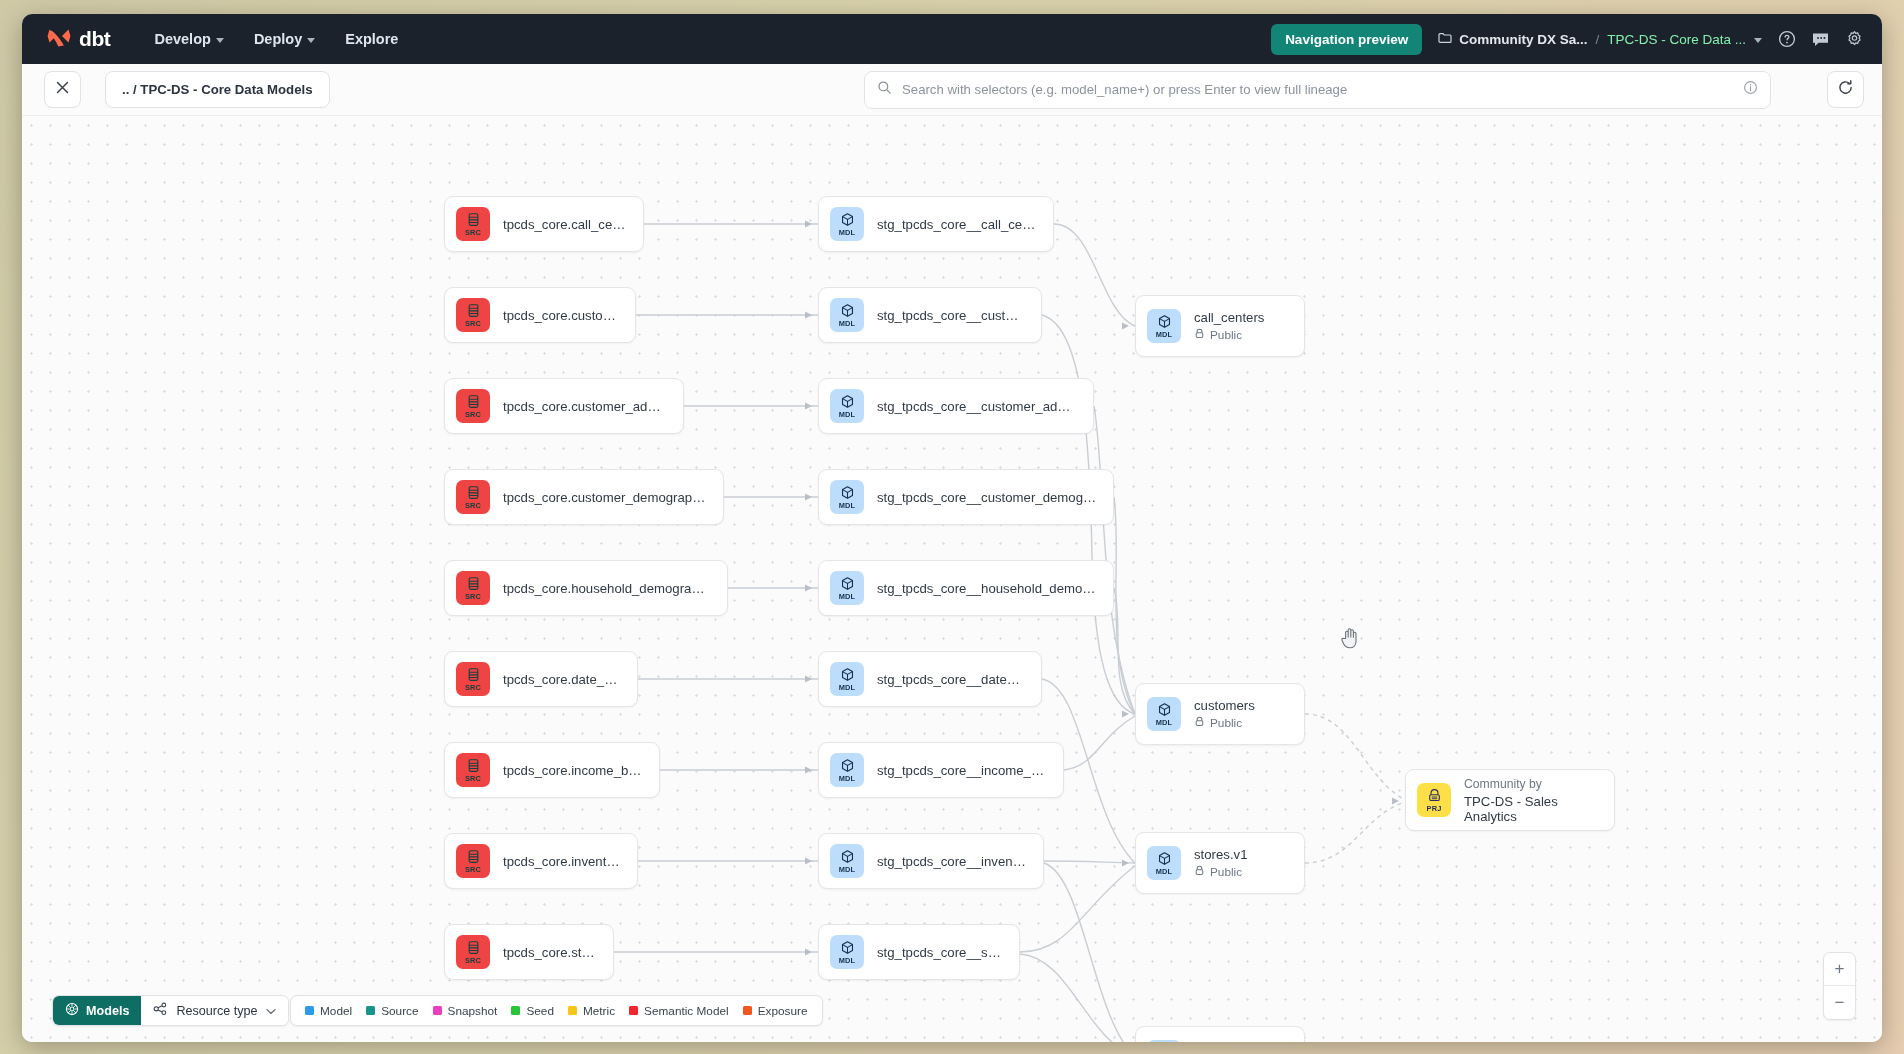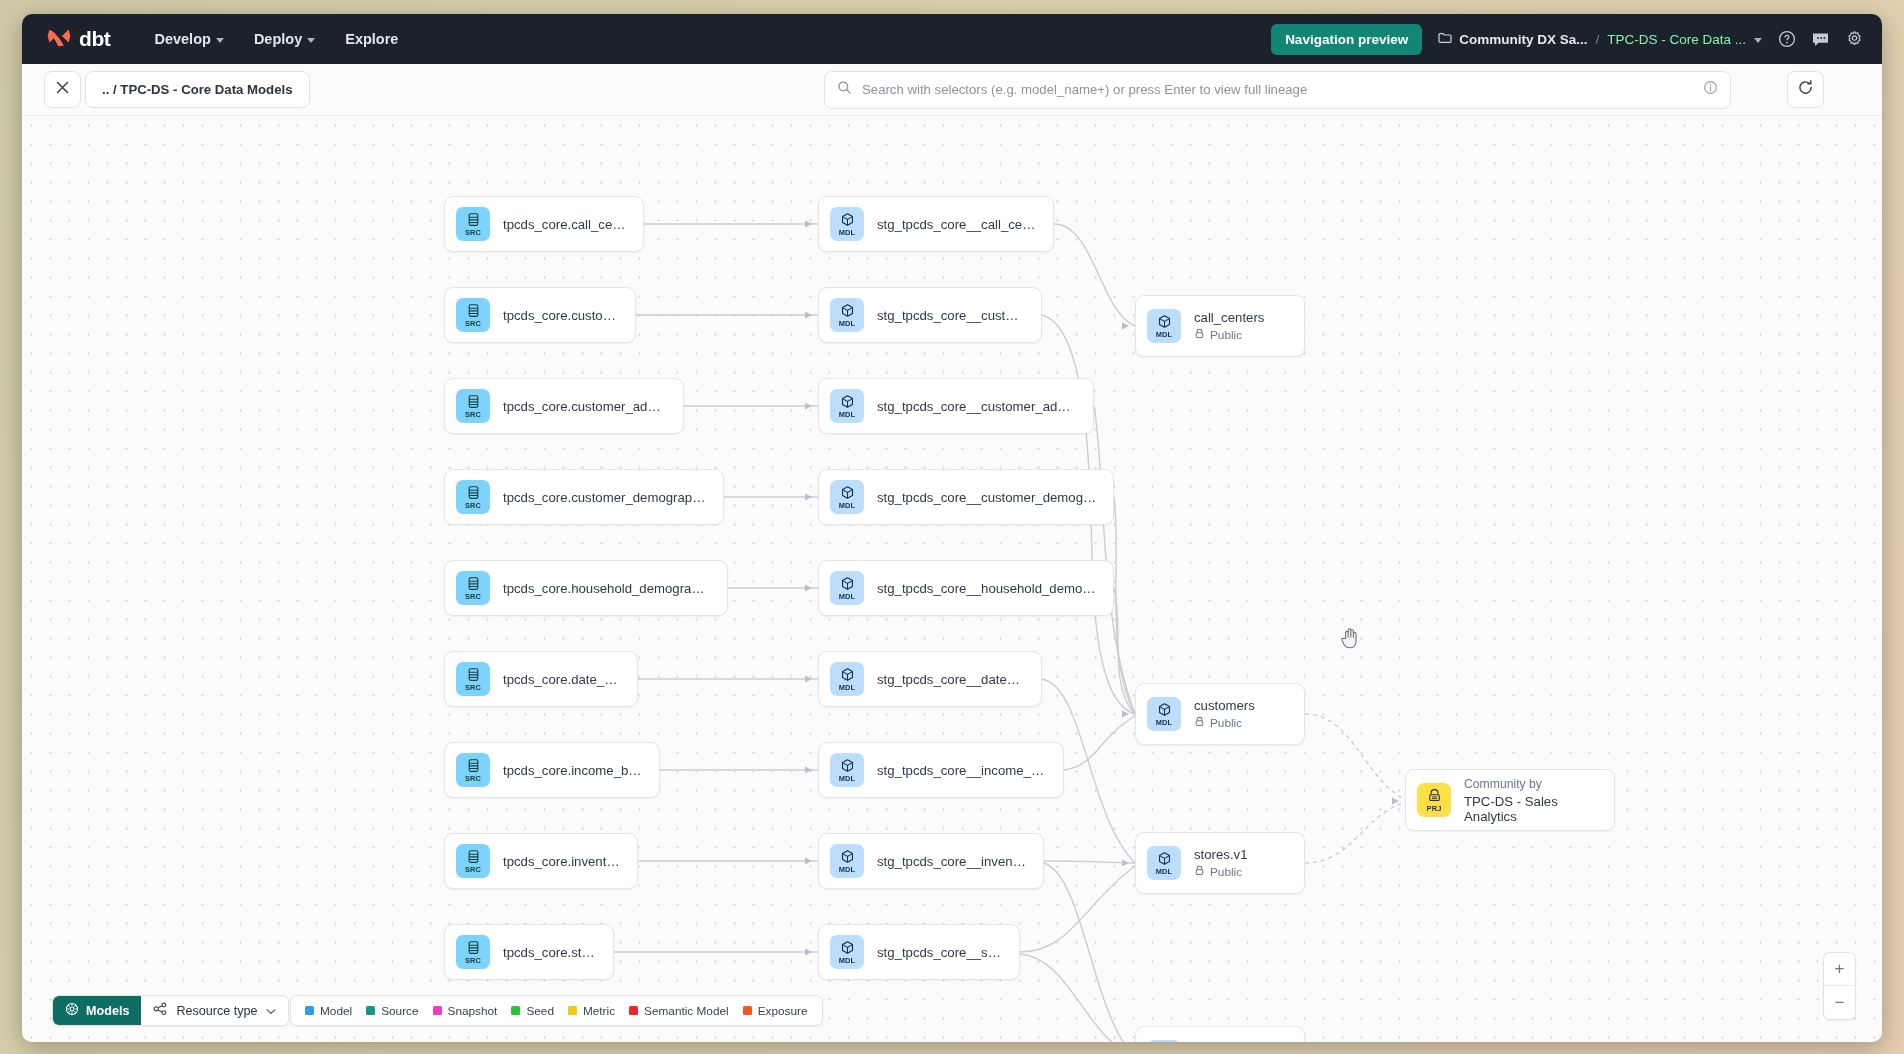--- a/index.html
+++ b/index.html
@@ -71,26 +71,26 @@
   #subbar {
     position:relative; height: 52px; background:#fbfbfb;
     display:flex; align-items:center; padding: 0 22px;
     border-bottom: 1px solid #eceef0;
   }
   .icon-btn {
     width:37px;height:37px;border:1px solid #dfe2e6;border-radius:8px;background:#fff;
     display:flex;align-items:center;justify-content:center;cursor:pointer;
   }
   .pill-btn {
-    margin-left:4px; height:37px; border:1px solid #dfe2e6; border-radius:8px; background:#fff;
+    margin-left:24px; height:37px; border:1px solid #dfe2e6; border-radius:8px; background:#fff;
     display:flex;align-items:center; padding:0 16px; font-size:13.2px; font-weight:700; color:#2b3440;
     cursor:pointer; white-space:nowrap;
   }
   .searchwrap {
-    position:absolute; left:802px; width:1000px; height:38px;
+    position:absolute; left:842px; width:1000px; height:38px;
     display:flex; align-items:center;gap:44px;
   }
   .searchbox {
     flex:1; height:38px; border:1px solid #dfe2e6; border-radius:8px; background:#fff;
     display:flex; align-items:center; gap:10px; padding: 0 12px;
   }
   .searchbox input {
     flex:1; border:0; outline:0; font-size:13.2px; color:#2b3440;
     font-family:"Liberation Sans", sans-serif; background:transparent;
   }
@@ -120,21 +120,21 @@
     box-shadow: 0 1px 2px rgba(16,24,40,.05);
     cursor:pointer;
   }
   .node .badge {
     width:34px;height:34px;border-radius:7px;
     display:flex;flex-direction:column;align-items:center;justify-content:center;
     flex:0 0 34px; margin-right:13px;
   }
   .badge .bi { display:block; line-height:0; }
   .badge .bt { font-size:7.4px; font-weight:700; letter-spacing:.2px; margin-top:1px; }
-  .badge.src { background:#7dd3fc; color:#17403c; }
+  .badge.src { background:#ef4444; color:#17403c; }
   .badge.mdl { background:#bcddfb; color:#16314d; }
   .badge.prj { background:#fde047; color:#2a2c63; }
   .node .labels { display:flex; flex-direction:column; gap:3px; min-width:0; }
   .node .title {
     font-size:13.2px; color:#303a45; white-space:nowrap; overflow:hidden; text-overflow:ellipsis;
   }
   .node .sub {
     font-size:11.8px; color:#6d7783; display:flex; align-items:center; gap:5px;
   }
   .node.tall { }

